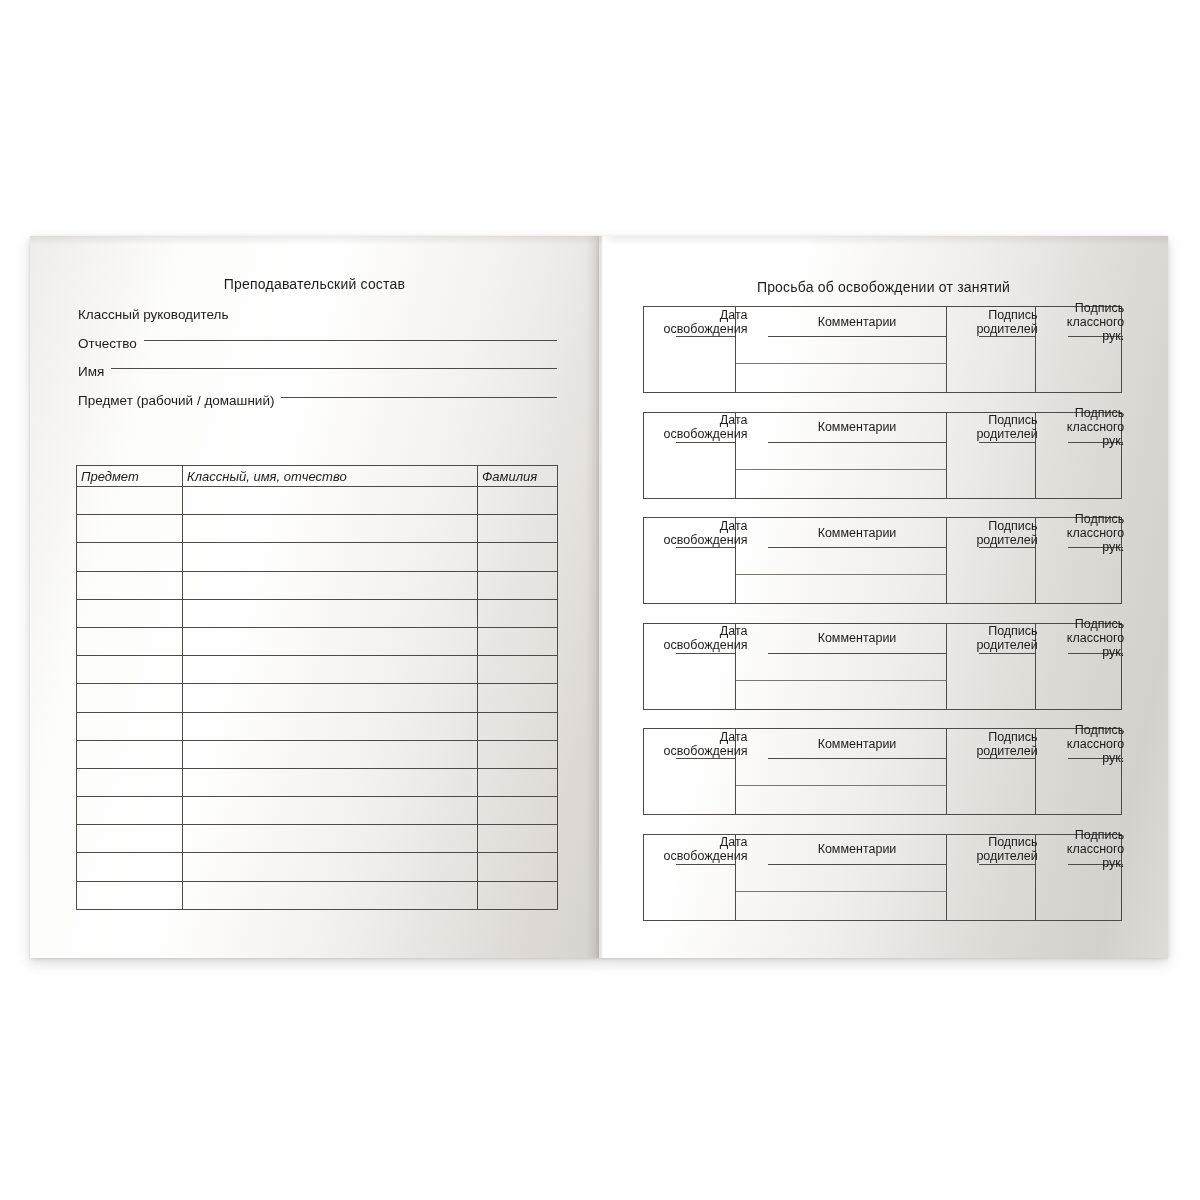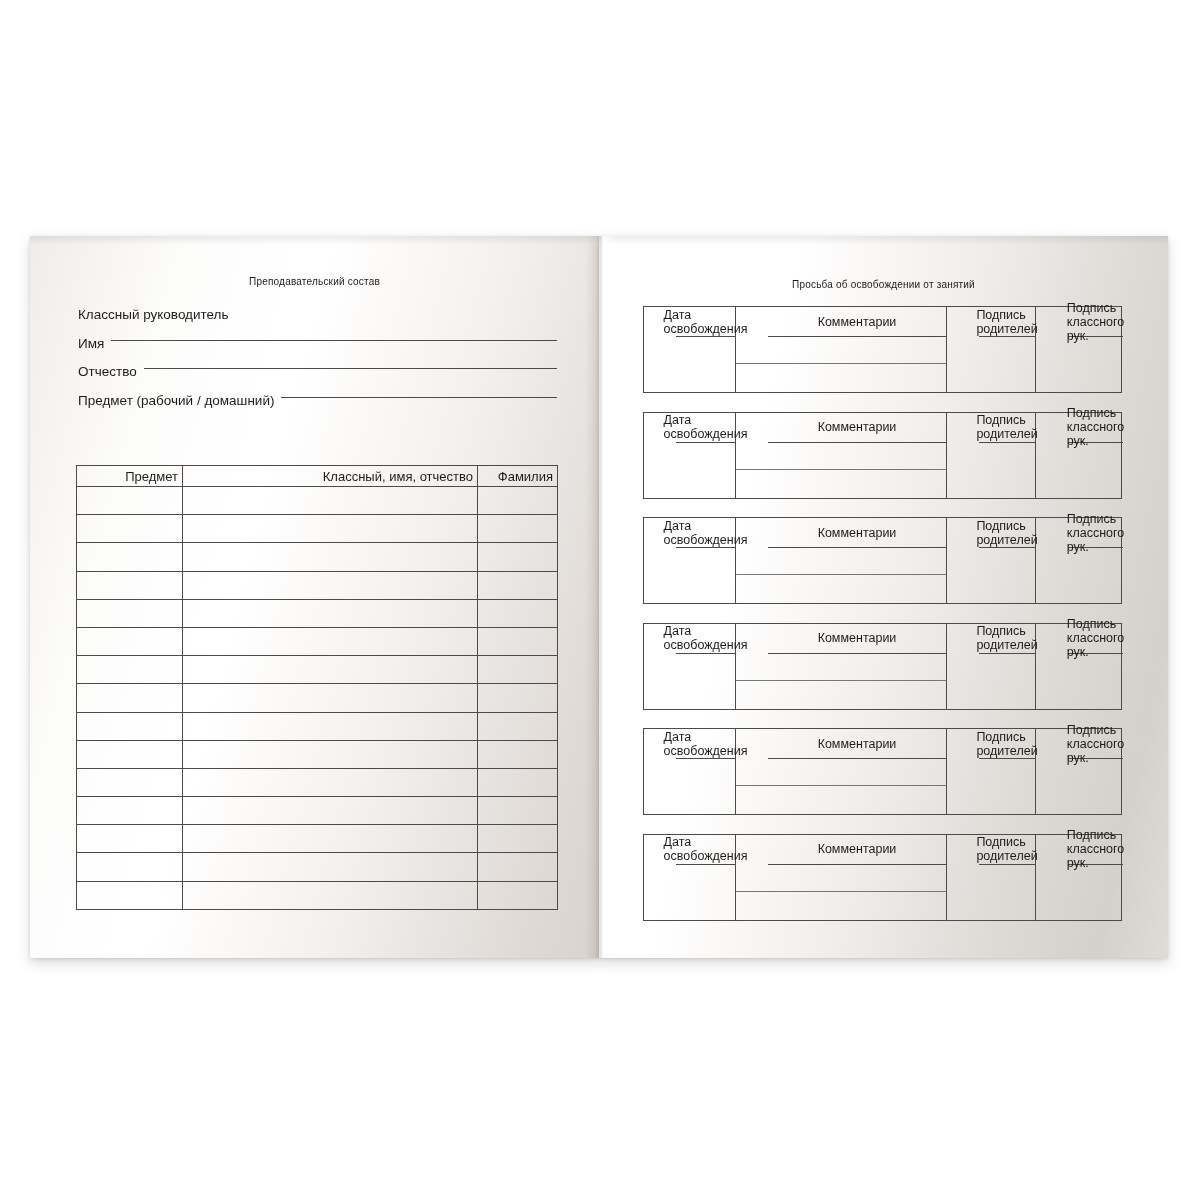--- a/index.html
+++ b/index.html
@@ -37,21 +37,21 @@
     background:linear-gradient(to right,
       rgba(90,84,78,0) 0%,
       rgba(90,84,78,0.08) 38%,
       rgba(80,74,68,0.16) 48%,
       rgba(255,255,255,0.85) 58%,
       rgba(255,255,255,0) 100%);
   }
 
   .page-title{
     position:absolute;left:0;width:100%;text-align:center;
-    font-size:10px;letter-spacing:0.2px;
+    font-size:14px;letter-spacing:0.2px;
   }
   .page-left .page-title{top:40px;}
   .page-right .page-title{top:43px;}
 
   
   .fields{position:absolute;left:48px;top:64px;width:479px;}
   .field-row{display:flex;align-items:center;height:28.8px;}
   .field-label{font-size:13.5px;white-space:nowrap;padding-right:7px;}
   .field-line{flex:1;border-bottom:1.4px solid var(--line);transform:translateY(-3px);}
 
@@ -59,40 +59,40 @@
   .staff-table{
     position:absolute;left:46px;top:229px;width:481px;
     border-collapse:collapse;table-layout:fixed;
   }
   .staff-table th,.staff-table td{
     border:1px solid var(--line);
     padding:0 4px;
   }
   .staff-table{border:1.5px solid var(--line);}
   .staff-table th{
-    height:20px;font-weight:normal;font-size:13px;text-align:right;
+    height:20px;font-weight:normal;font-size:13px;text-align:left;font-style:italic;
   }
   .staff-table td{height:27.2px;}
   .col-subject{width:106px;}
   .col-fio{width:295px;}
   .col-room{width:80px;}
 
   
   .blocks{position:absolute;left:44px;top:70px;width:479px;}
   .release-block{
     display:grid;
     grid-template-columns:92px 211px 89px 87px;
     grid-template-rows:30px 27px 28px;
     border:1.5px solid var(--line);
     box-sizing:border-box;
     margin-bottom:18.5px;
   }
   .rb-cell{box-sizing:border-box;}
   .rb-h{
-    display:flex;align-items:center;justify-content:center;text-align:left;
+    display:flex;align-items:center;justify-content:center;text-align:right;
     font-size:12.5px;line-height:1.12;padding:1px 2px;
     border-bottom:1px solid var(--line);
     margin-left:32px;
   }
   .rb-h:not(:nth-child(4)){border-right:1px solid var(--line);}
   .rb-date{grid-column:1;grid-row:2/4;border-right:1px solid var(--line);}
   .rb-comment-top{grid-column:2;grid-row:2;border-right:1px solid var(--line);border-bottom:1px solid var(--line-light);}
   .rb-comment-bottom{grid-column:2;grid-row:3;border-right:1px solid var(--line);}
   .rb-parents{grid-column:3;grid-row:2/4;border-right:1px solid var(--line);}
   .rb-teacher{grid-column:4;grid-row:2/4;}
@@ -106,26 +106,26 @@
     <div class="page page-left">
       <div class="page-title">Преподавательский состав</div>
       <div class="fields">
   <div class="field-row">
     <span class="field-label">Классный руководитель</span>
 
   </div>
 
 
   <div class="field-row">
+    <span class="field-label">Отчество</span>
+    <span class="field-line"></span>
+  </div>
+
+  <div class="field-row">
     <span class="field-label">Имя</span>
-    <span class="field-line"></span>
-  </div>
-
-  <div class="field-row">
-    <span class="field-label">Отчество</span>
     <span class="field-line"></span>
   </div>
 
   <div class="field-row">
     <span class="field-label">Предмет (рабочий / домашний)</span>
     <span class="field-line"></span>
   </div>
 </div>
       <table class="staff-table">
         <colgroup>

